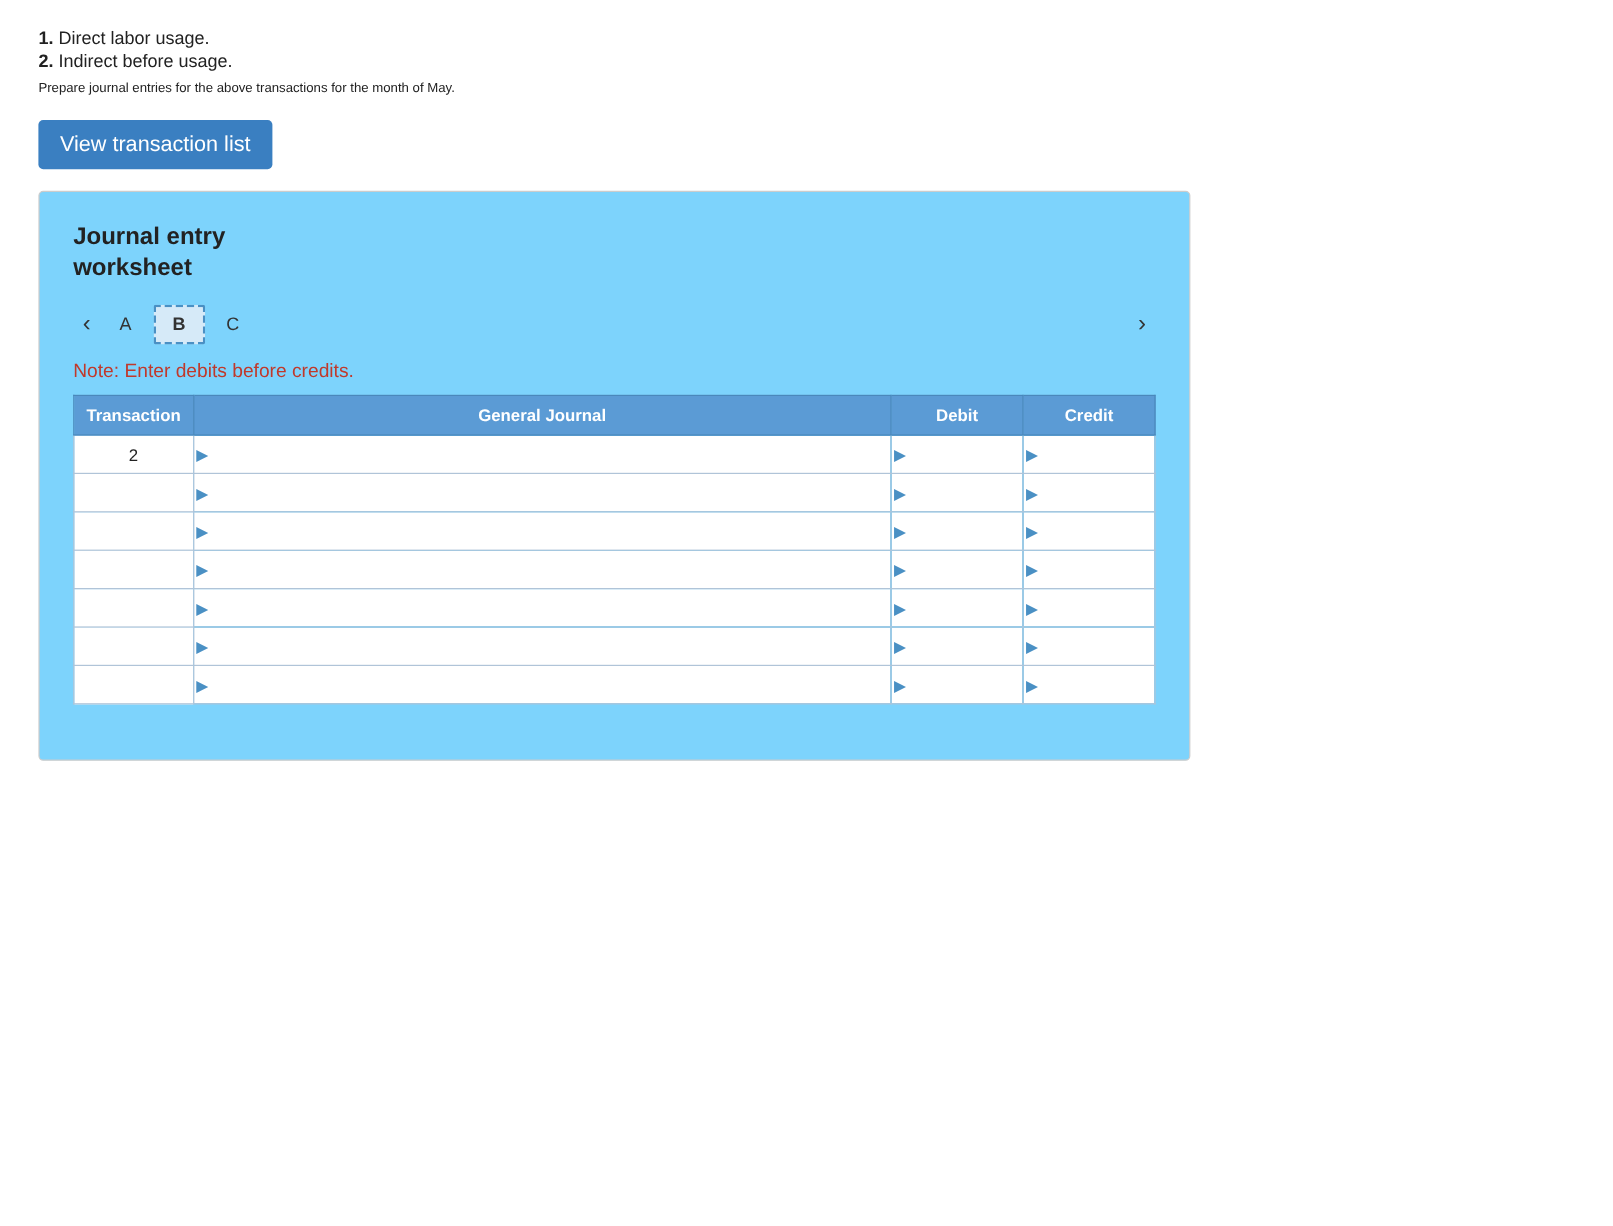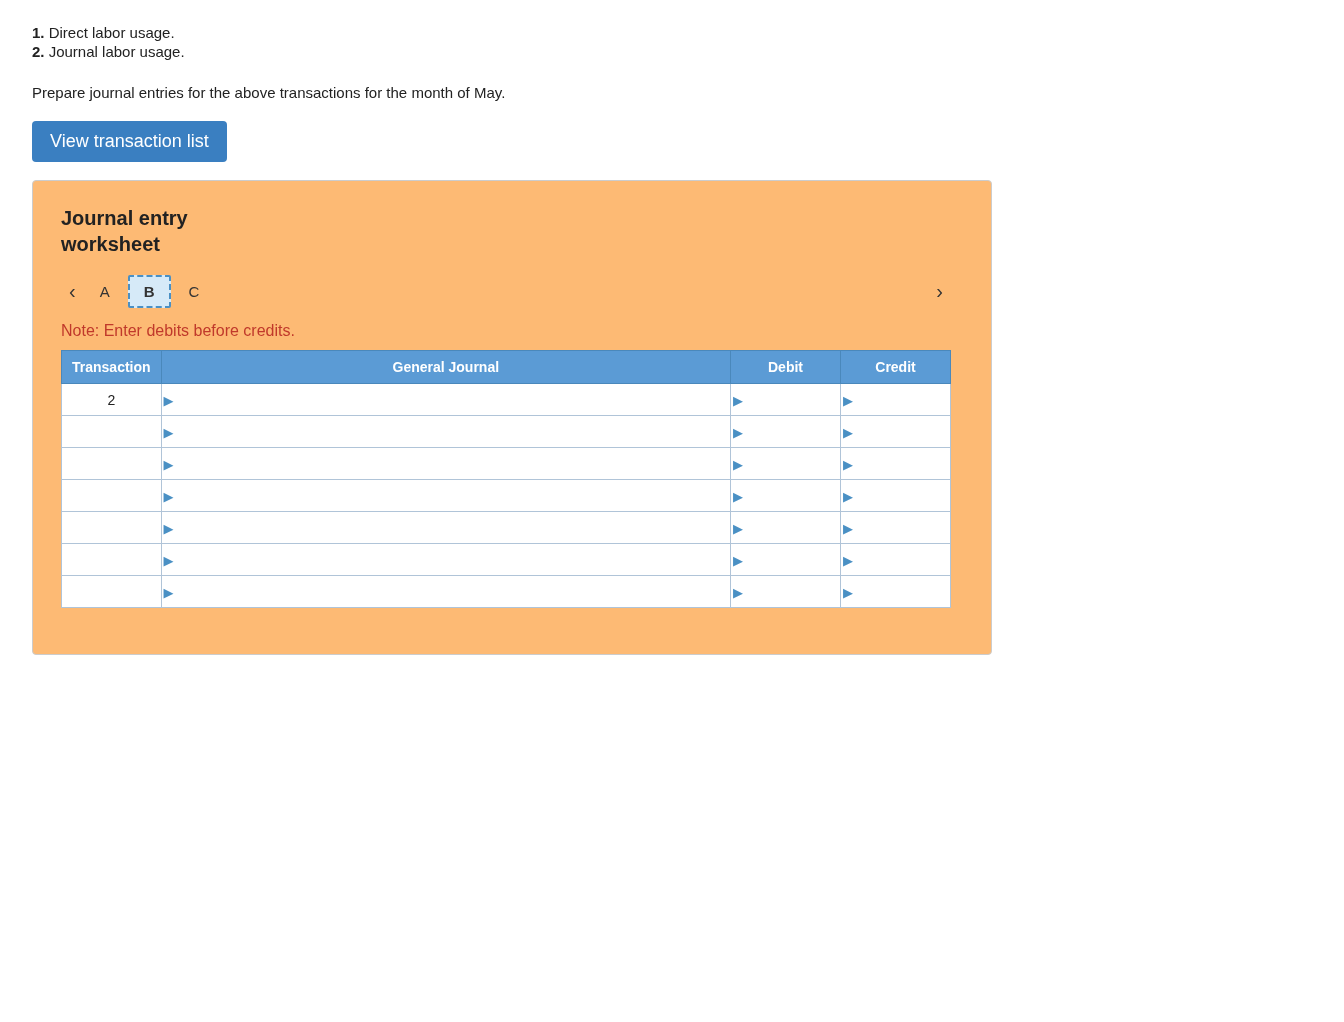--- a/index.html
+++ b/index.html
@@ -5,45 +5,45 @@
     * { box-sizing: border-box; margin: 0; padding: 0; }
     body {
       font-family: Arial, sans-serif;
       font-size: 15px;
       color: #222;
       background: #fff;
       padding: 24px 32px;
     }
     .intro-list {
       list-style: none;
-      margin-bottom: 24px;
+      margin-bottom: 8px;
     }
     .intro-list li {
       margin-bottom: 2px;
     }
     .intro-text {
       margin-bottom: 20px;
-      font-size: 15px;
+      font-size: 11px;
     }
     .btn-view-transaction {
       background: #3a7fc1;
       color: #fff;
       border: none;
       border-radius: 4px;
       padding: 10px 18px;
       font-size: 18px;
       cursor: pointer;
       margin-bottom: 18px;
       font-weight: 500;
     }
     .worksheet-container {
-      background: #fdba74;
+      background: #7dd3fc;
       border: 1px solid #ccc;
       border-radius: 4px;
-      padding: 24px 40px 28px 28px;
+      padding: 24px 28px 28px 28px;
       max-width: 960px;
     }
     .worksheet-title {
       font-size: 20px;
       font-weight: bold;
       margin-bottom: 18px;
       line-height: 1.3;
     }
     .tabs-row {
       display: flex;
@@ -178,21 +178,21 @@
 
 
 
 <ul class="intro-list">
   <li>
     <strong>1.</strong>
     <span>Direct labor usage.</span>
   </li>
   <li>
     <strong>2.</strong>
-    <span>Journal labor usage.</span>
+    <span>Indirect before usage.</span>
   </li>
 </ul>
 
 <p class="intro-text">Prepare journal entries for the above transactions for the month of May.</p>
 
 <button class="btn-view-transaction">View transaction list</button>
 
 
 <div class="worksheet-container">
 

